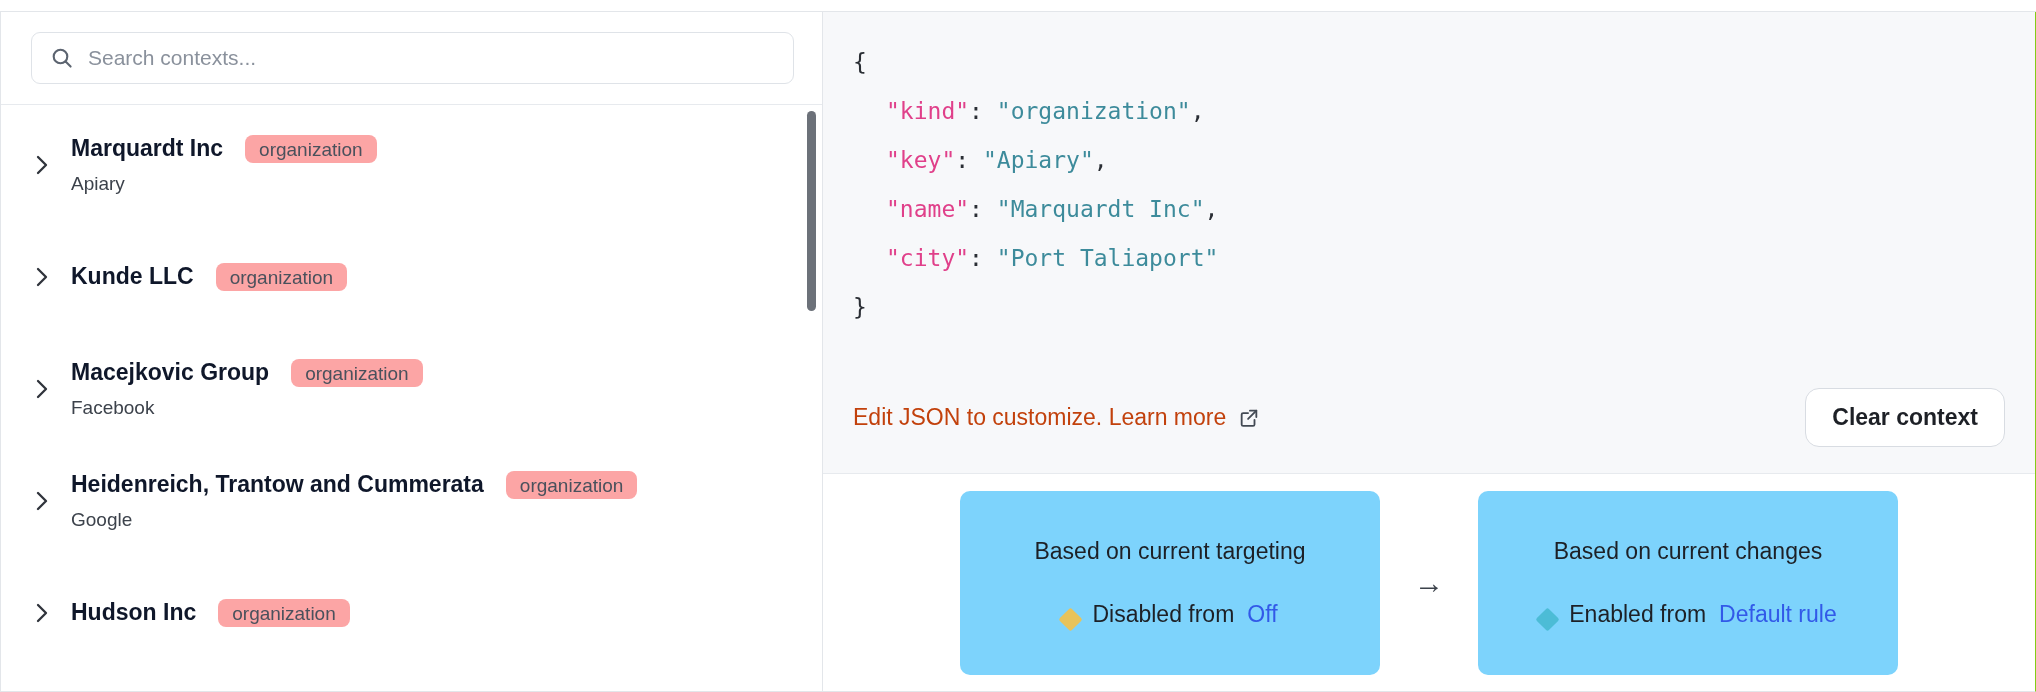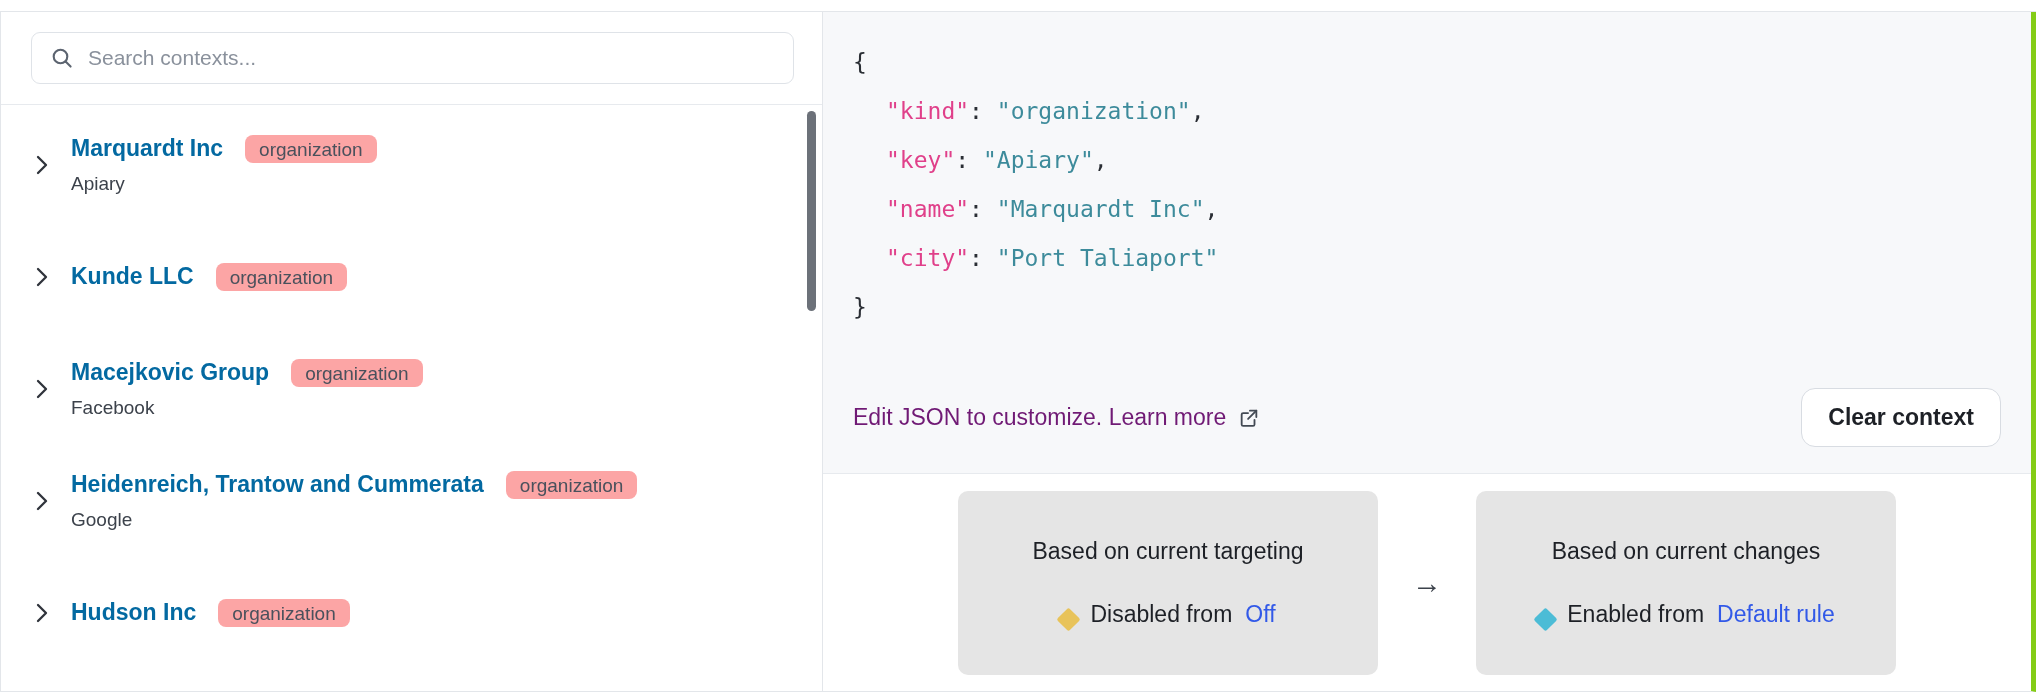--- a/index.html
+++ b/index.html
@@ -28,21 +28,21 @@
     background: #ffffff;
     border-bottom: 1px solid #e3e6ea;
     flex: 0 0 auto;
   }
 
   .panel {
     flex: 1 1 auto;
     display: flex;
     flex-direction: row;
     border-left: 1px solid #e3e6ea;
-    border-right: 5px solid #84cc16;
+    border-right: 1px solid #84cc16;
     border-bottom: 1px solid #e3e6ea;
     min-height: 0;
     background: #ffffff;
   }
 
   
   .left-col {
     width: 822px;
     flex: 0 0 822px;
     display: flex;
@@ -121,21 +121,21 @@
 
   .ctx-topline {
     display: flex;
     align-items: center;
     gap: 22px;
   }
 
   .ctx-name {
     font-size: 23px;
     font-weight: 700;
-    color: #0369a1;
+    color: #0f172a;
     white-space: nowrap;
   }
 
   .badge {
     display: inline-block;
     background: #fca5a5;
     color: #4a515c;
     font-size: 19px;
     padding: 5px 14px 2px;
     border-radius: 8px;
@@ -198,21 +198,21 @@
     align-items: center;
     justify-content: space-between;
     padding: 0 0 26px 0;
   }
 
   .edit-hint {
     display: flex;
     align-items: center;
     gap: 12px;
     font-size: 23px;
-    color: #701a75;
+    color: #c2410c;
   }
   .ext-icon { display: flex; align-items: center; color: #434a54; cursor: pointer; }
 
   .clear-btn {
     background: #ffffff;
     border: 1px solid #d8dce2;
     border-radius: 14px;
     padding: 15px 26px;
     font-family: "Liberation Sans", sans-serif;
     font-size: 23px;
@@ -228,21 +228,21 @@
     display: flex;
     align-items: center;
     justify-content: center;
     gap: 34px;
     background: #ffffff;
     padding: 0 30px;
     min-height: 0;
   }
 
   .cmp-card {
-    background: #e5e5e5;
+    background: #7dd3fc;
     border-radius: 10px;
     width: 420px;
     height: 184px;
     display: flex;
     flex-direction: column;
     align-items: center;
     justify-content: center;
     gap: 36px;
     padding: 0 16px;
   }

